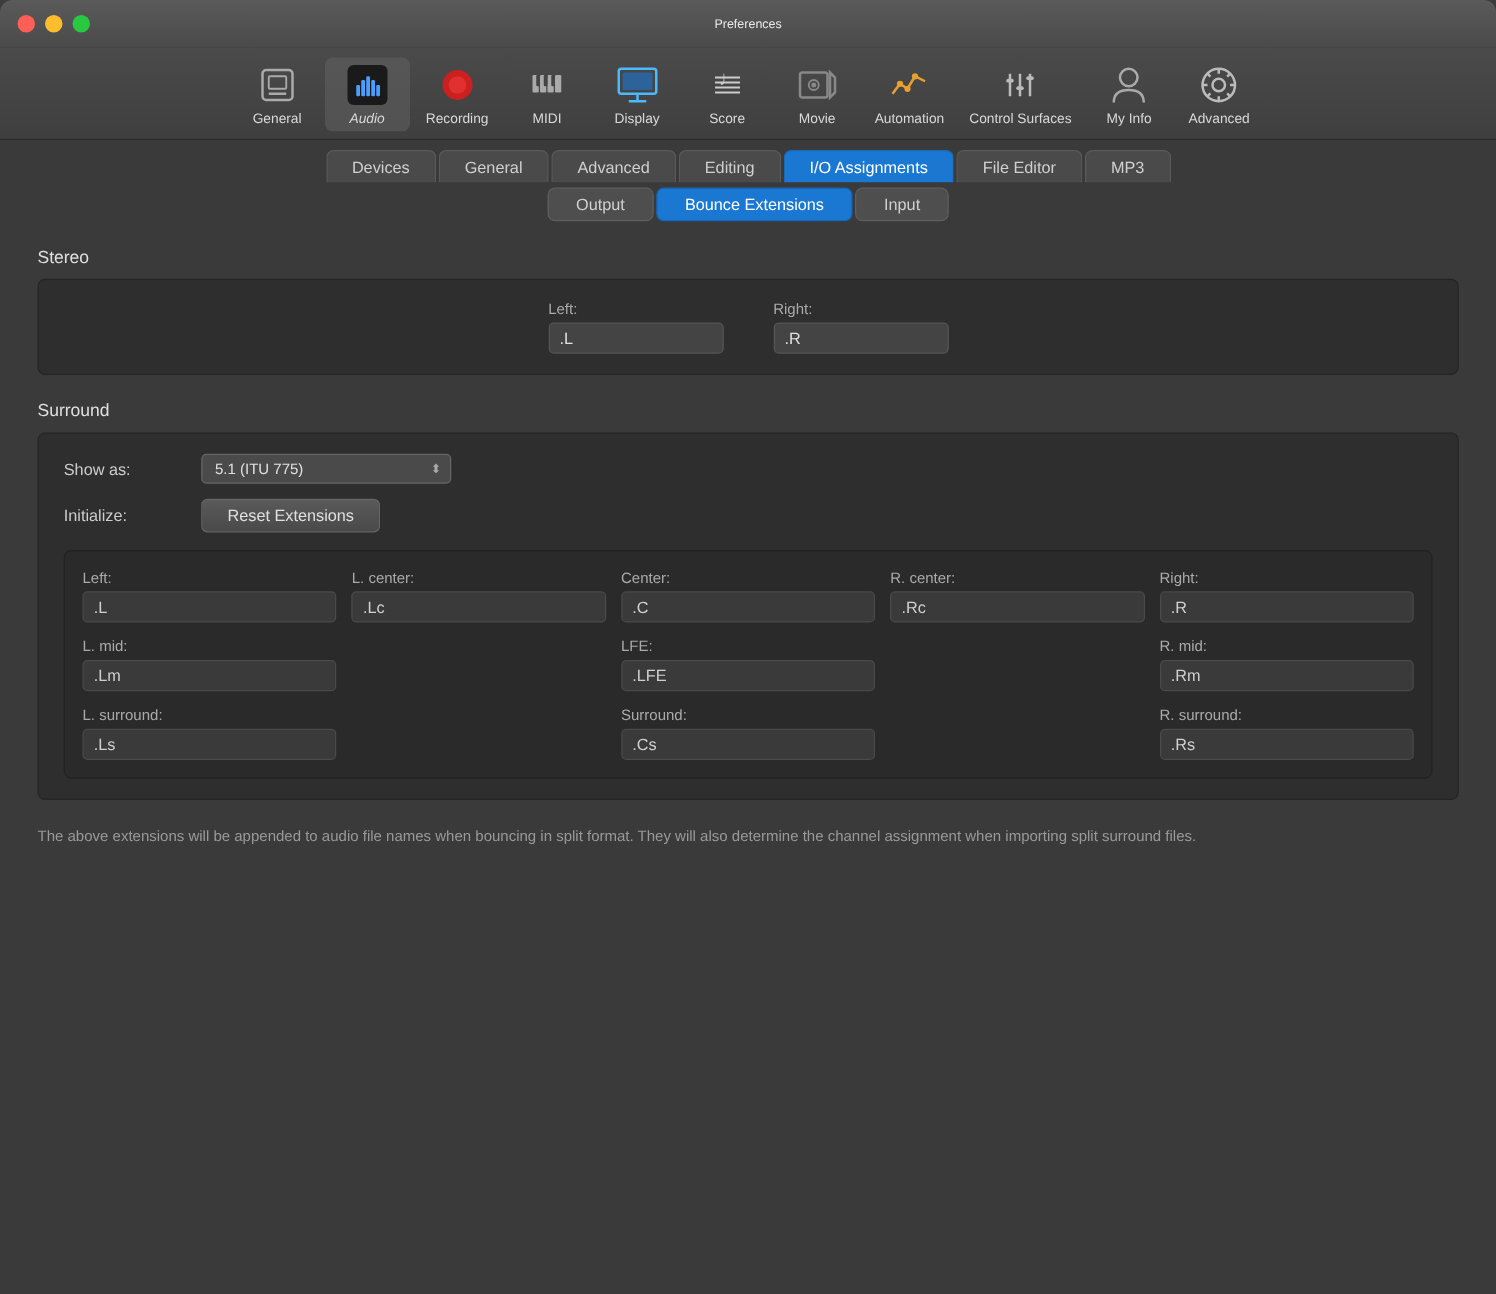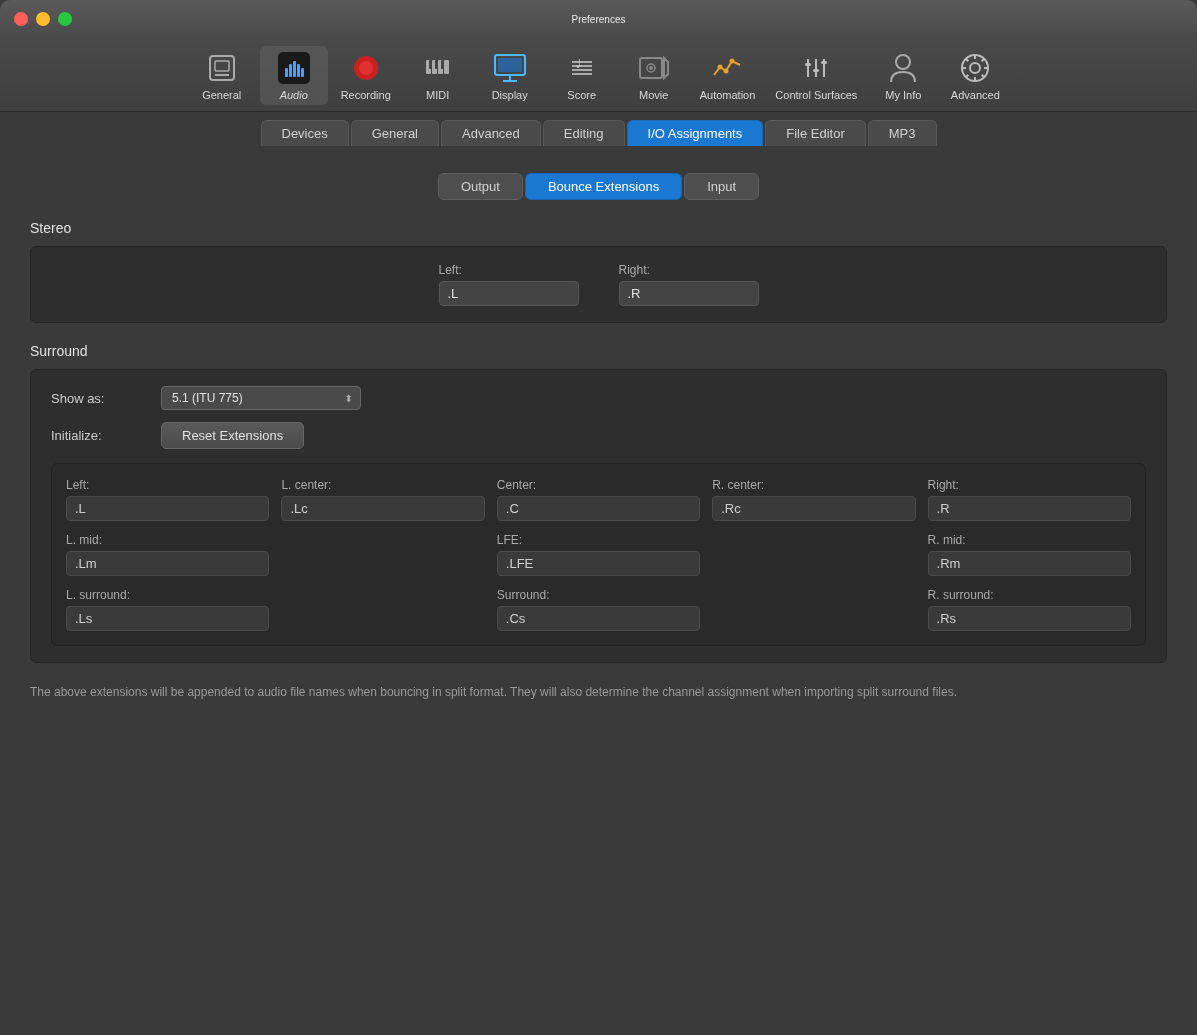--- a/index.html
+++ b/index.html
@@ -111,21 +111,21 @@
       background: #1a77d2;
       color: #fff;
       border-color: #1a6ab8;
     }
 
     
     .main-content {
       width: 100%;
       flex: 1;
       background: #3a3a3a;
-      padding: 27px 30px;
+      padding: 4px 30px;
       overflow-y: auto;
     }
 
     
     .inner-tabs {
       display: flex;
       justify-content: center;
       gap: 2px;
       margin-bottom: 20px;
     }

